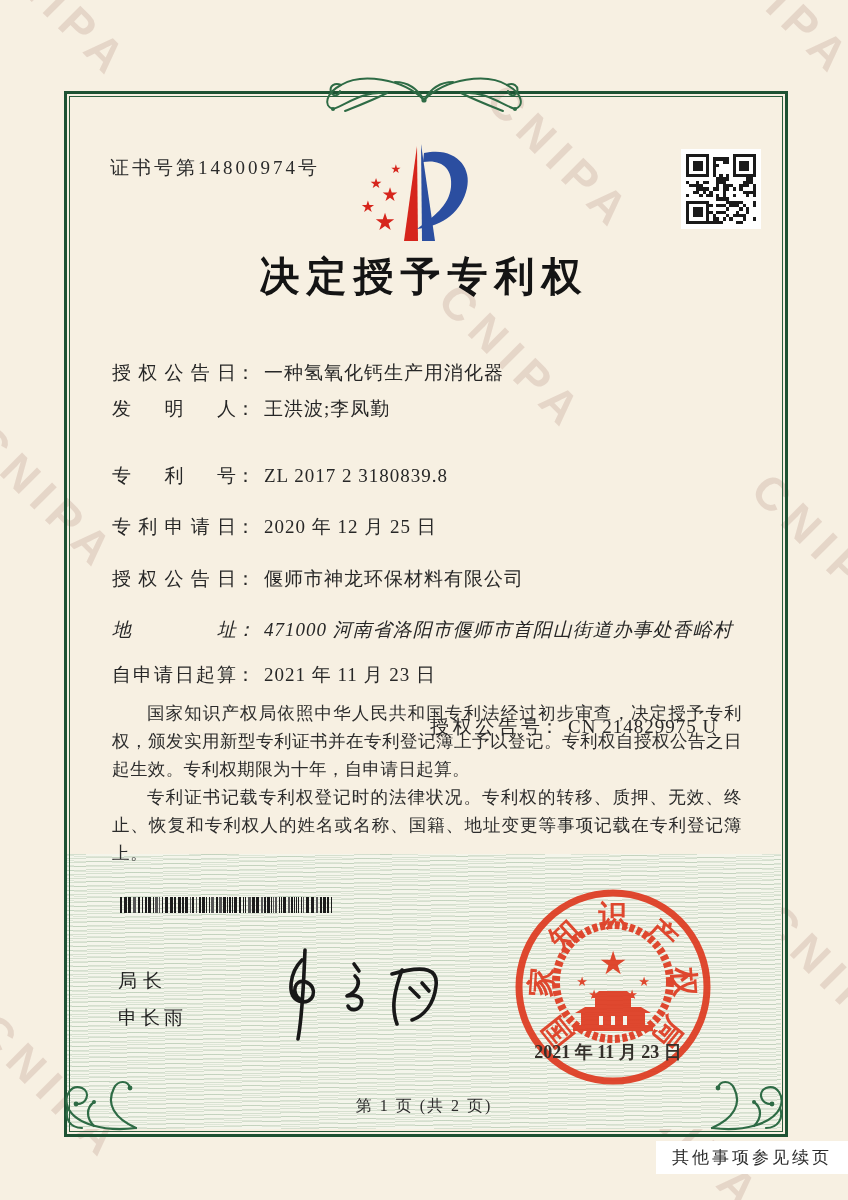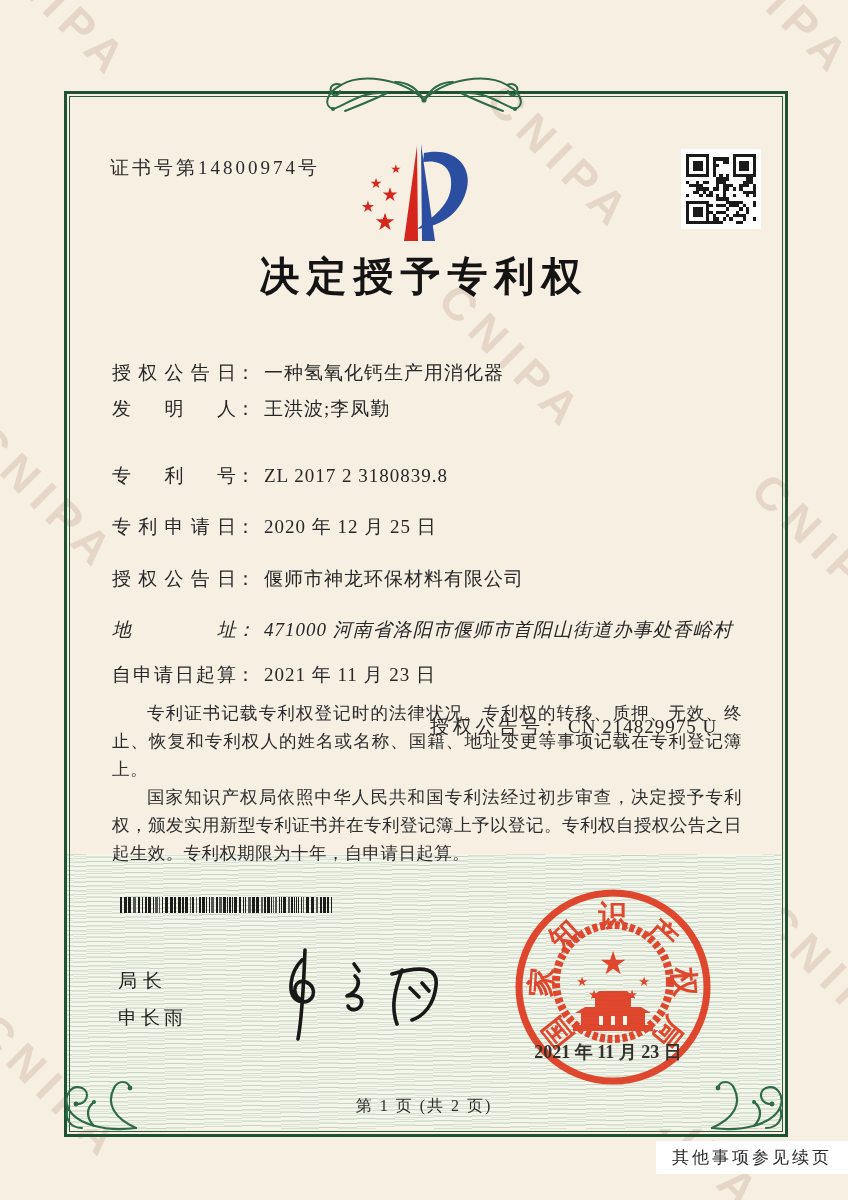--- a/index.html
+++ b/index.html
@@ -395,22 +395,22 @@
     </div>
     <div class="frow r6">
       <span class="label">自申请日起算</span><span>：</span><span class="val">2021 年 11 月 23 日</span>
       <span class="second">
         <span class="label">授权公告号</span><span>：</span><span class="val">CN 214829975 U</span>
       </span>
     </div>
   </div>
 
   <div class="body-text">
+    <p>国家知识产权局依照中华人民共和国专利法经过初步审查，决定授予专利权，颁发实用新型专利证书并在专利登记簿上予以登记。专利权自授权公告之日起生效。专利权期限为十年，自申请日起算。</p>
     <p>专利证书记载专利权登记时的法律状况。专利权的转移、质押、无效、终止、恢复和专利权人的姓名或名称、国籍、地址变更等事项记载在专利登记簿上。</p>
-    <p>国家知识产权局依照中华人民共和国专利法经过初步审查，决定授予专利权，颁发实用新型专利证书并在专利登记簿上予以登记。专利权自授权公告之日起生效。专利权期限为十年，自申请日起算。</p>
   </div>
 
   <div id="barcode" class="barcode">
       <span style="width: 2px; margin-right: 2px; background: rgb(28, 28, 28);"></span>
       <span style="width: 3px; margin-right: 1px; background: rgb(28, 28, 28);"></span>
       <span style="width: 3px; margin-right: 2px; background: rgb(28, 28, 28);"></span>
       <span style="width: 3px; margin-right: 2px; background: rgb(85, 85, 85);"></span>
       <span style="width: 2px; margin-right: 2px; background: rgb(28, 28, 28);"></span>
       <span style="width: 1px; margin-right: 2px; background: rgb(28, 28, 28);"></span>
       <span style="width: 2px; margin-right: 1px; background: rgb(28, 28, 28);"></span>

